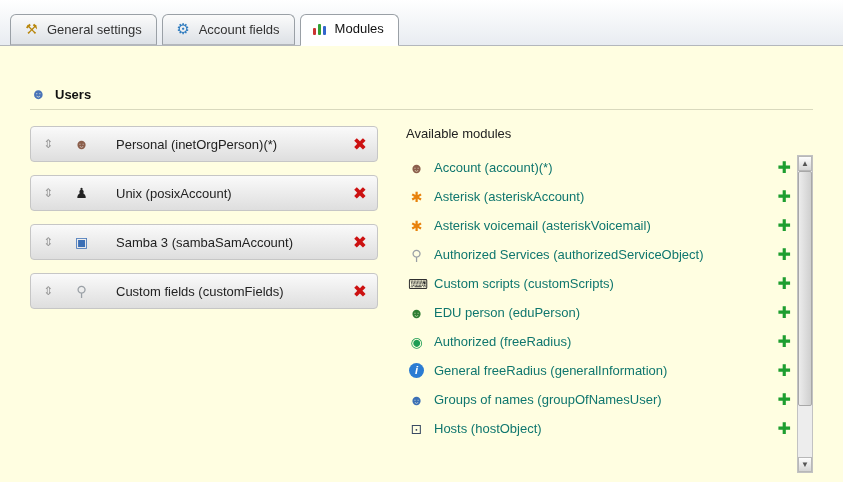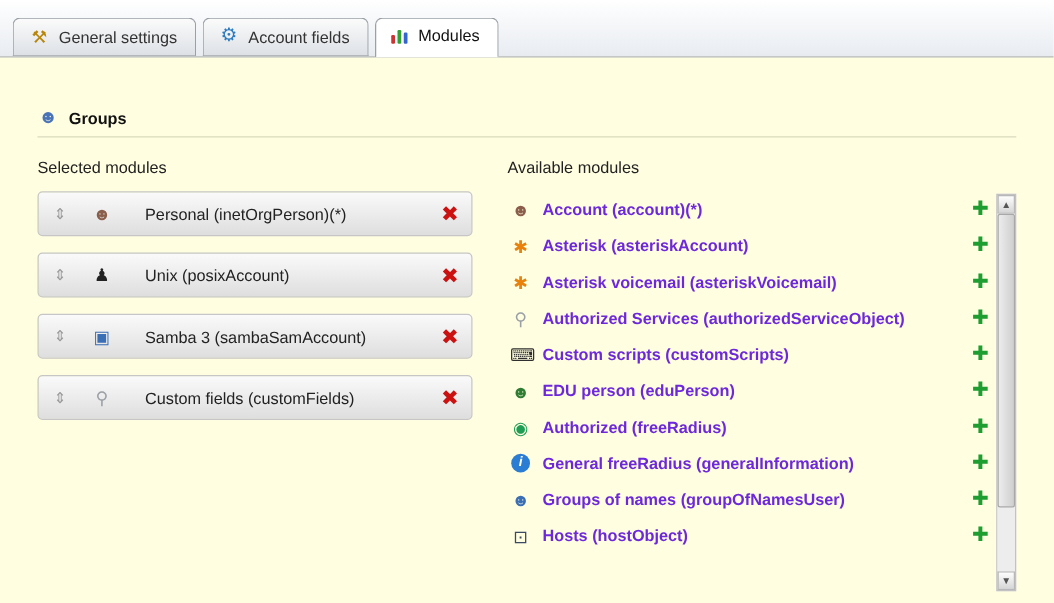--- a/index.html
+++ b/index.html
@@ -65,21 +65,21 @@
     cursor:move;
   }
   .drag { color:#9a9a9a; font-size:12px; width:18px; text-align:center; }
   .sel-item .icon { margin-left:16px; }
   .sel-item .mod-label { flex:1; margin-left:26px; color:#222; }
   .remove-btn { color:#cc1111; font-size:17px; font-weight:bold; line-height:17px; cursor:pointer; }
 
   
   .avail { flex:1; }
   .avail-item { display:flex; align-items:center; min-height:29px; padding:2px 6px 2px 2px; }
-  .avail-item .mod-label { flex:1; margin-left:9px; color:#6d28d9; line-height:15px;font-weight:bold; }
+  .avail-item .mod-label { flex:1; margin-left:9px; color:#0f766e; line-height:15px; }
   .add-btn { color:#1e9e30; font-size:16px; font-weight:bold; line-height:16px; cursor:pointer; margin-left:6px; }
 
   .ic-person   { color:#8b5e4b; }
   .ic-penguin  { color:#222222; }
   .ic-samba    { color:#3b6fb5; }
   .ic-keys     { color:#9aa0a6; }
   .ic-asterisk { color:#e8820c; }
   .ic-terminal { color:#2f2f2f; }
   .ic-grad     { color:#2e7d32; }
   .ic-signal   { color:#1f9d55; }
@@ -128,28 +128,27 @@
         <i class="bar b"></i>
       </span>
     <span>Modules</span>
   </div>
 </div>
 
 <div class="content">
 
   <div class="section-head">
     <span class="icon ic-user">☻</span>
-    <span class="section-title">Groups</span>
+    <span class="section-title">Users</span>
   </div>
   <hr class="rule">
 
   <div class="cols">
 
     <div class="col-left">
-      <div class="col-head">Selected modules</div>
 
       <div class="sel-item">
         <span class="drag">⇕</span>
         <span class="icon ic-person">☻</span>
         <span class="mod-label">Personal (inetOrgPerson)(*)</span>
         <span class="remove-btn">✖</span>
       </div>
 
       <div class="sel-item">
         <span class="drag">⇕</span>

